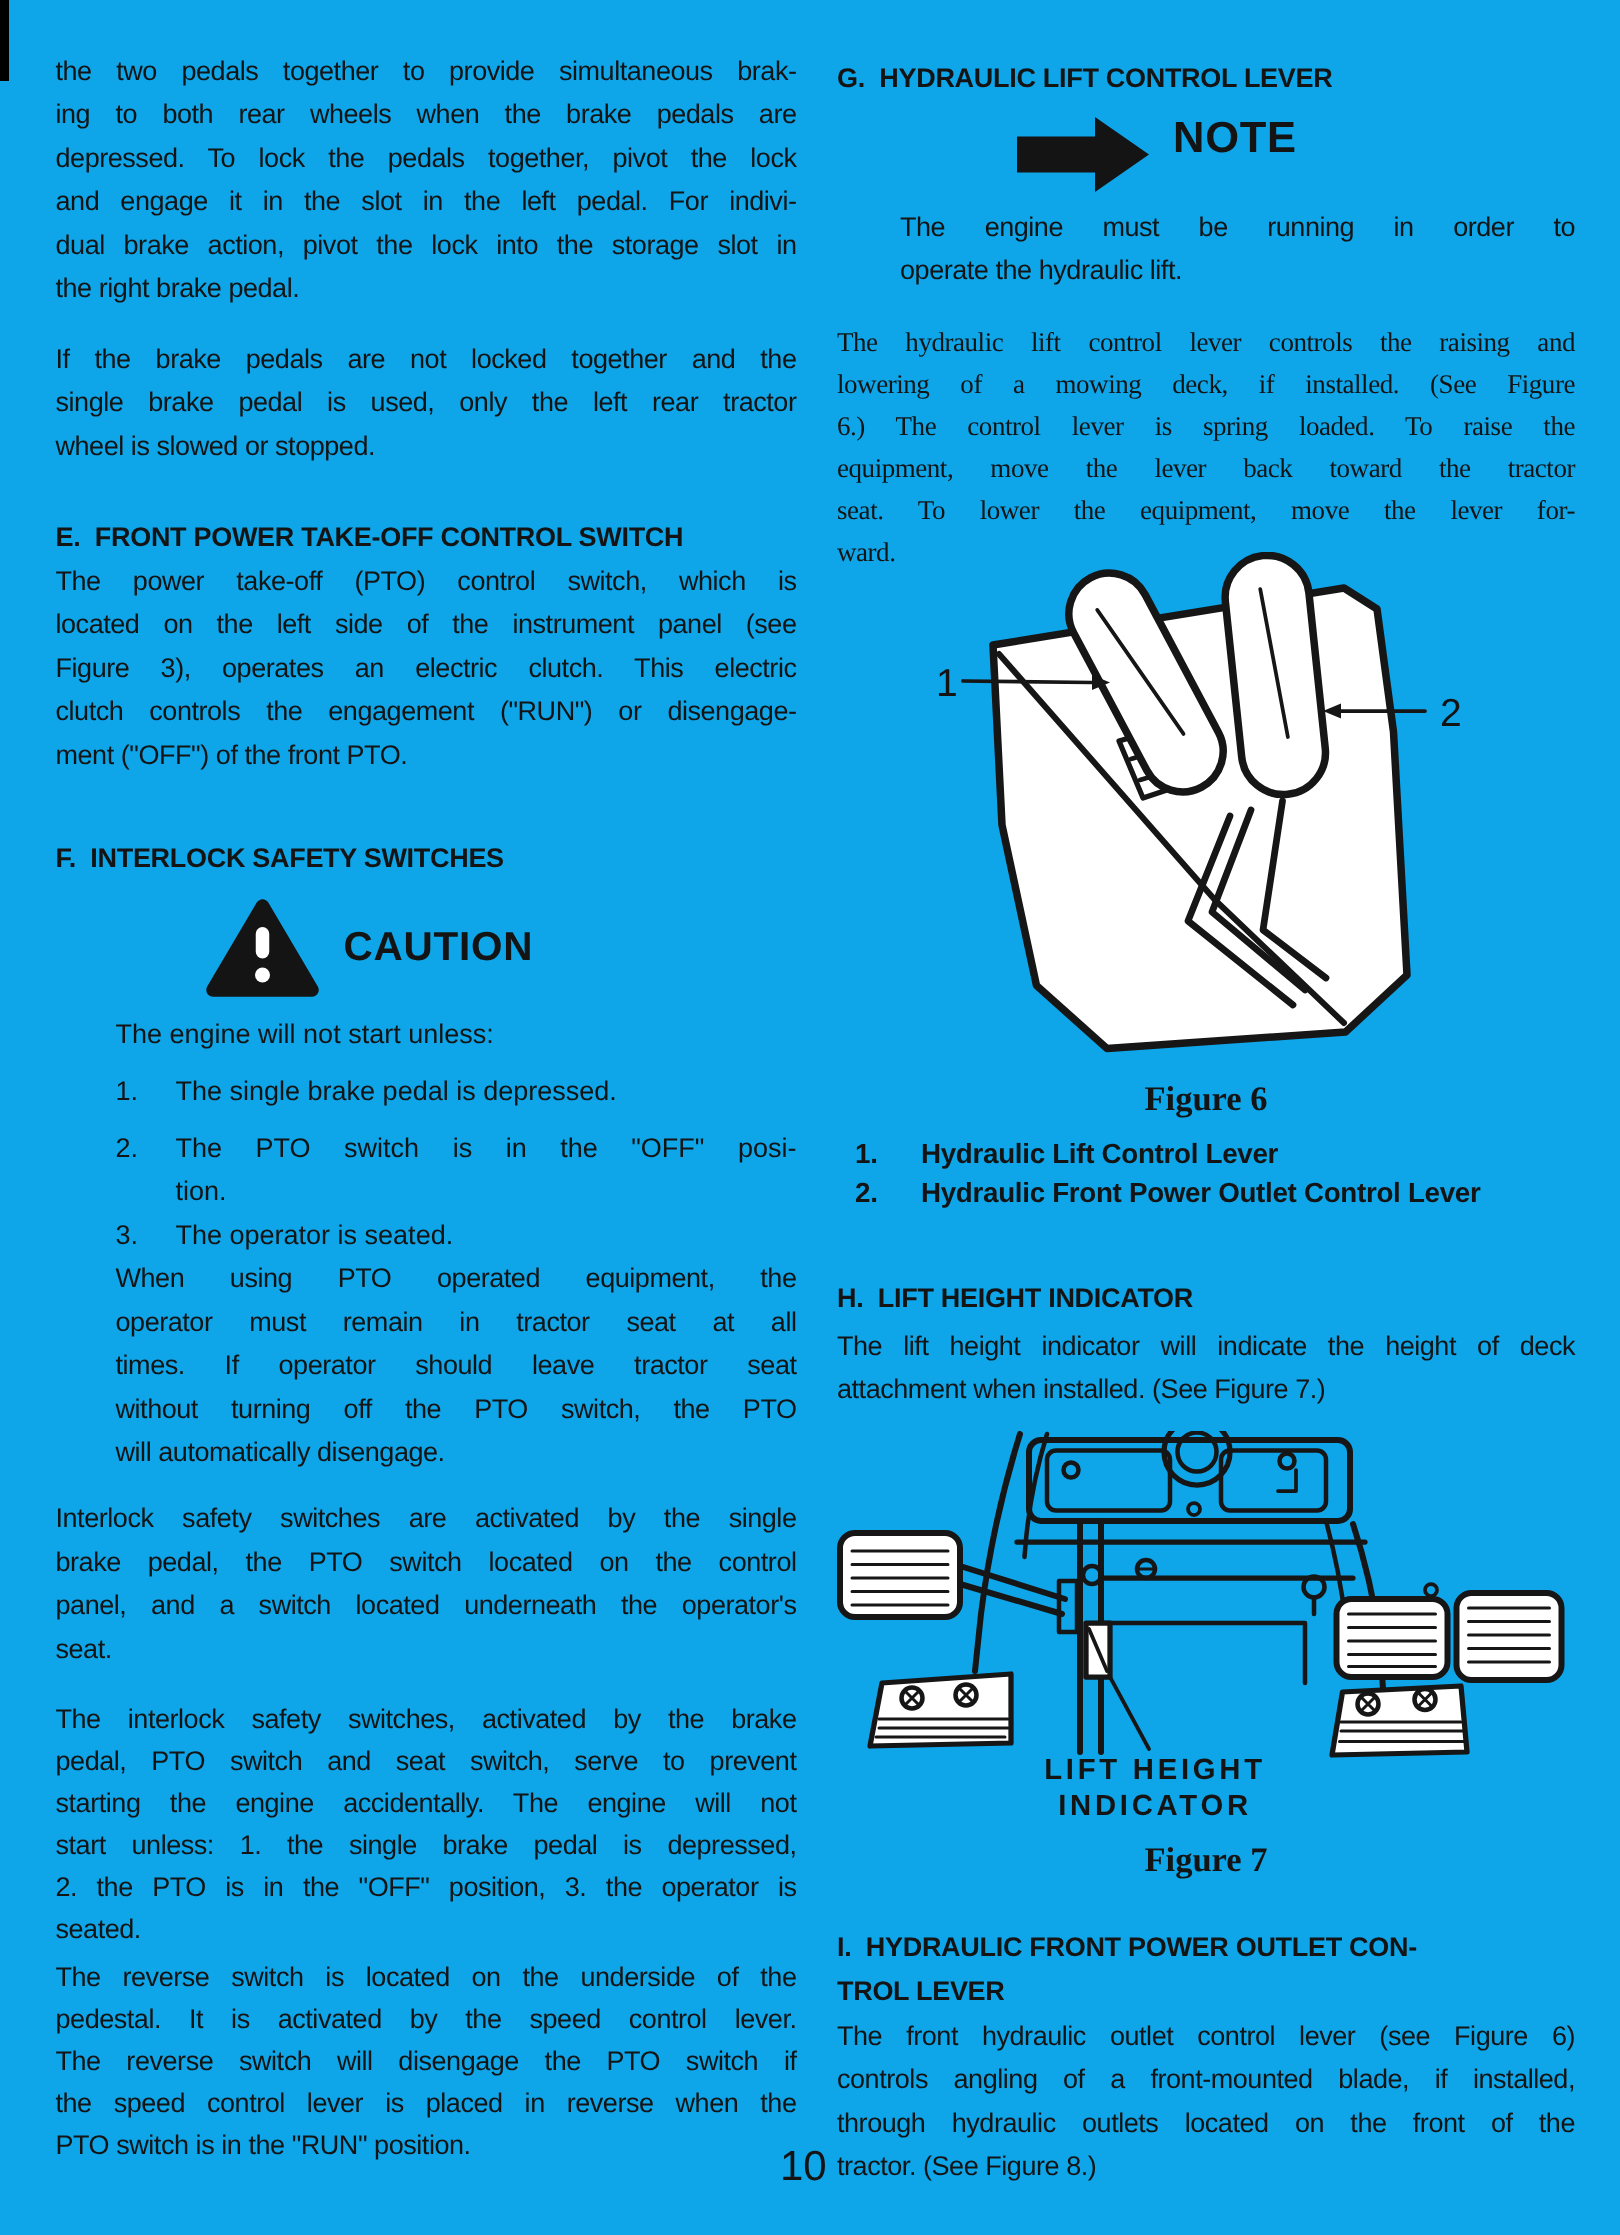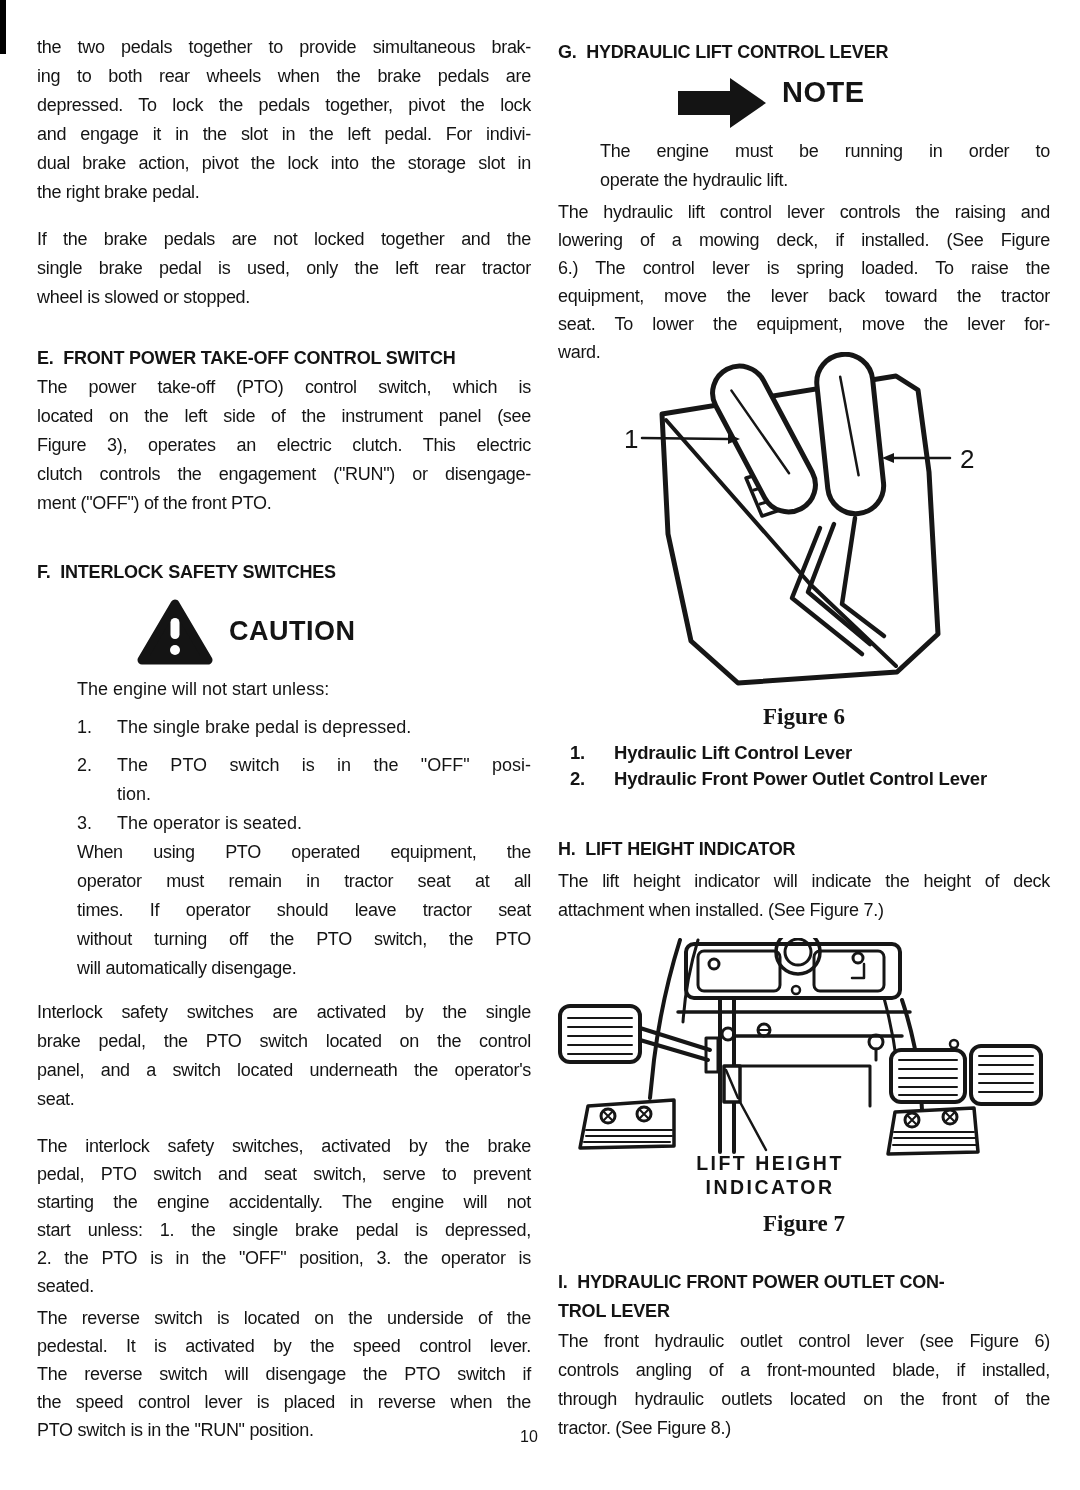--- a/index.html
+++ b/index.html
@@ -1,16 +1,16 @@
 <!DOCTYPE html>
 <html><head>
 <meta charset="utf-8">
 <style>
   html,body{margin:0;padding:0;background:#e8e8e8;}
-  .page{position:relative;width:1080px;height:1490px;background:#ffffff;
+  .page{position:relative;width:1080px;height:1490px;background:#0ea5e9;
         font-family:"Liberation Sans","DejaVu Sans",sans-serif;color:#141414;overflow:hidden;}
   .scan-artifact{position:absolute;left:0;top:0;width:6px;height:54px;background:#000;}
   .col{position:absolute;top:0;}
   .left-col{left:37px;width:494px;}
   .right-col{left:558px;width:492px;}
   .para{font-size:18px;letter-spacing:-0.3px;line-height:29px;}
   .lh28{line-height:28px;}
   .lines .line{text-align:justify;text-align-last:justify;height:inherit;}
   .lines .line:last-child{text-align-last:left;}
   .plain .line{text-align:left;text-align-last:auto;}
@@ -26,21 +26,21 @@
   .caution-text{font-size:27px;font-weight:bold;letter-spacing:0.5px;}
   .note-row{display:flex;align-items:flex-start;gap:14px;margin-left:118px;height:56px;}
   .note-text{font-size:29px;font-weight:bold;letter-spacing:0.5px;}
   .note-body{margin-left:42px;width:450px;}
   .figure{position:relative;}
   .fig-caption{font-family:"Liberation Serif","DejaVu Serif",serif;font-weight:bold;
                font-size:23px;text-align:center;line-height:26px;}
   .legend{font-weight:bold;font-size:18.5px;line-height:26px;margin-left:12px;letter-spacing:-0.2px;}
   .legend-row{display:flex;}
   .lnum{width:44px;flex:none;}
-  .page-number{position:absolute;left:520px;top:1428px;font-size:16px;}
+  .page-number{position:absolute;left:520px;top:1428px;font-size:28px;}
   svg{display:block;}
   .fig6-num{font-family:"Liberation Sans","DejaVu Sans",sans-serif;font-size:26px;fill:#141414;}
   .fig7-label{font-family:"Liberation Sans","DejaVu Sans",sans-serif;font-size:19.5px;
               font-weight:bold;letter-spacing:2.5px;fill:#141414;}
 </style>
 </head>
 <body>
 
 <div class="page">
   <div class="scan-artifact"></div>
@@ -141,21 +141,21 @@
       <svg width="92" height="54" viewBox="0 0 92 54">
         <polygon points="2,15 54,15 54,2 90,27 54,52 54,39 2,39" fill="#141414"></polygon>
       </svg>
       <span class="note-text">NOTE</span>
     </div>
 
     <div class="para lines note-body" style="margin-top:5px;">
         <div class="line">The engine must be running in order to</div>
         <div class="line">operate the hydraulic lift.</div>
       </div>
-    <div class="para lines lh28" style="margin-top:3px;">
+    <div class="para lines lh28" style="margin-top:19px;font-family:Liberation Serif, serif;">
         <div class="line">The hydraulic lift control lever controls the raising and</div>
         <div class="line">lowering of a mowing deck, if installed. (See Figure</div>
         <div class="line">6.) The control lever is spring loaded. To raise the</div>
         <div class="line">equipment, move the lever back toward the tractor</div>
         <div class="line">seat. To lower the equipment, move the lever for-</div>
         <div class="line">ward.</div>
       </div>
 
     <div class="figure" style="margin-top:-14px;margin-left:40px;">
       <svg width="450" height="348" viewBox="0 0 450 348">

